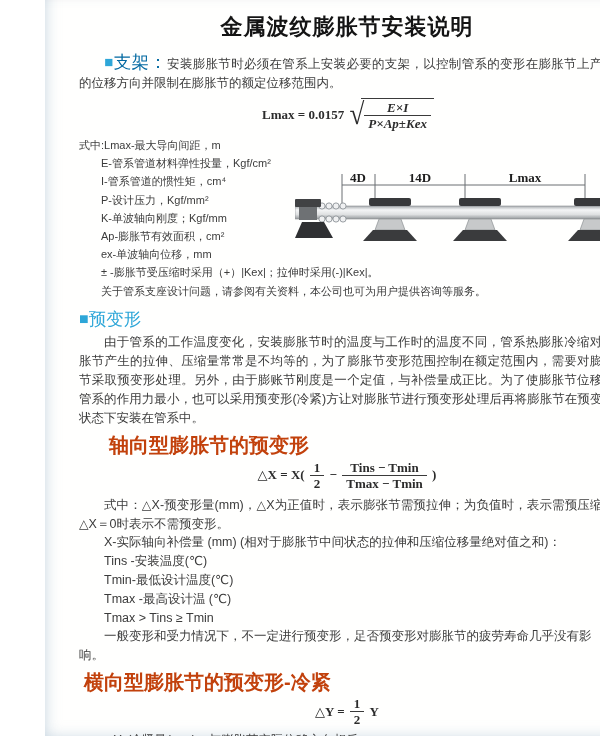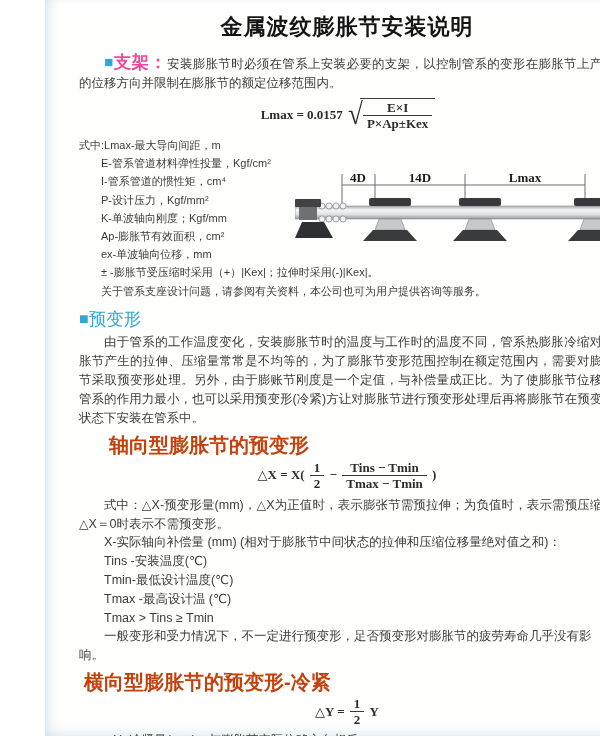--- a/index.html
+++ b/index.html
@@ -16,21 +16,21 @@
     margin-left: 45px;
   }
   h1.title{
     margin:0 0 10px 0;text-align:center;font-size:22px;letter-spacing:1px;
     color:#141414;font-weight:bold;
   }
   p{margin:0;font-size:12.5px;line-height:19px;}
   .indent{text-indent:2em;}
   .justify{text-align:justify;}
   .marker{color:#2da6d8;font-size:15px;vertical-align:1px;}
-  .sec-label{color:#ec4899;font-size:17.5px;font-weight:bold;}
+  .sec-label{color:#0369a1;font-size:17.5px;font-weight:normal;}
   .sec-head{
     color:#2da6d8;font-size:17.5px;font-weight:normal;margin:8px 0 3px 0;line-height:22px;
   }
   .sec-head .marker{font-size:16px;}
   .sub-head{
     color:#c2410c;font-size:20px;font-weight:bold;margin:7px 0 4px 0;line-height:20px;
   }
   .sub-head.ind2{margin-left:30px;}
   .sub-head.ind1{margin-left:5px;}
 
@@ -41,21 +41,21 @@
     font-weight:bold;font-size:13px;color:#2c2c2c;white-space:nowrap;
   }
   .formula .f-lhs,.formula .f-op,.formula .f-rhs{display:inline-block;vertical-align:middle;padding:0 2px;}
   .frac{display:inline-block;vertical-align:middle;text-align:center;}
   .frac .num,.frac .den{display:block;padding:0 4px;line-height:15px;}
   .frac .den{border-top:1.2px solid #3a3a3a;text-align:center;}
   .radical{
     display:inline-block;vertical-align:middle;font-size:27px;font-weight:400;
     transform:scaleY(1.12);margin-right:-3px;line-height:1;
   }
-  .underroot{display:inline-block;vertical-align:middle;border-top:1.4px solid #3a3a3a;padding:1px 3px 0 3px;}
+  .underroot{display:inline-block;vertical-align:middle;border-top:1.4px solid #3a3a3a;padding:1px 3px 0 3px;font-style:italic;}
   .underroot .frac .num{border-top:none;}
 
   
   .defs-wrap{position:relative;margin-top:2px;}
   .def{font-size:11px;line-height:18.2px;}
   .def.ind{padding-left:2em;}
   .diagram{position:absolute;top:31px;right:-28px;}
 </style>
 </head>
 <body>

